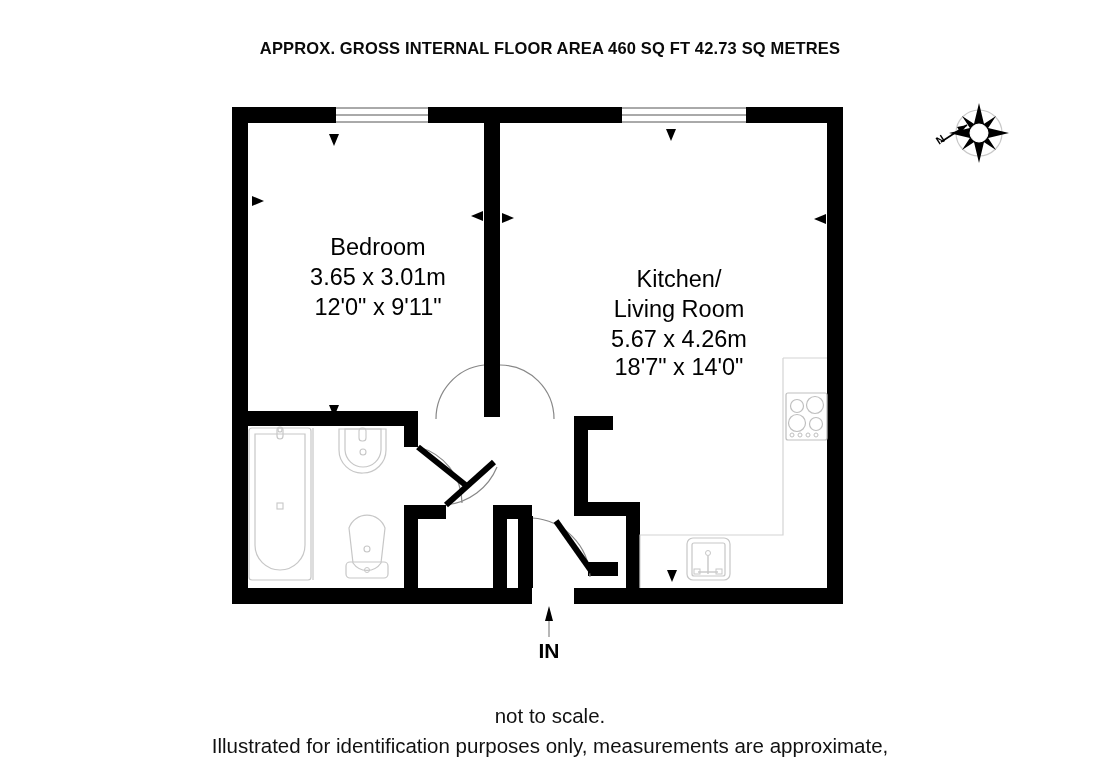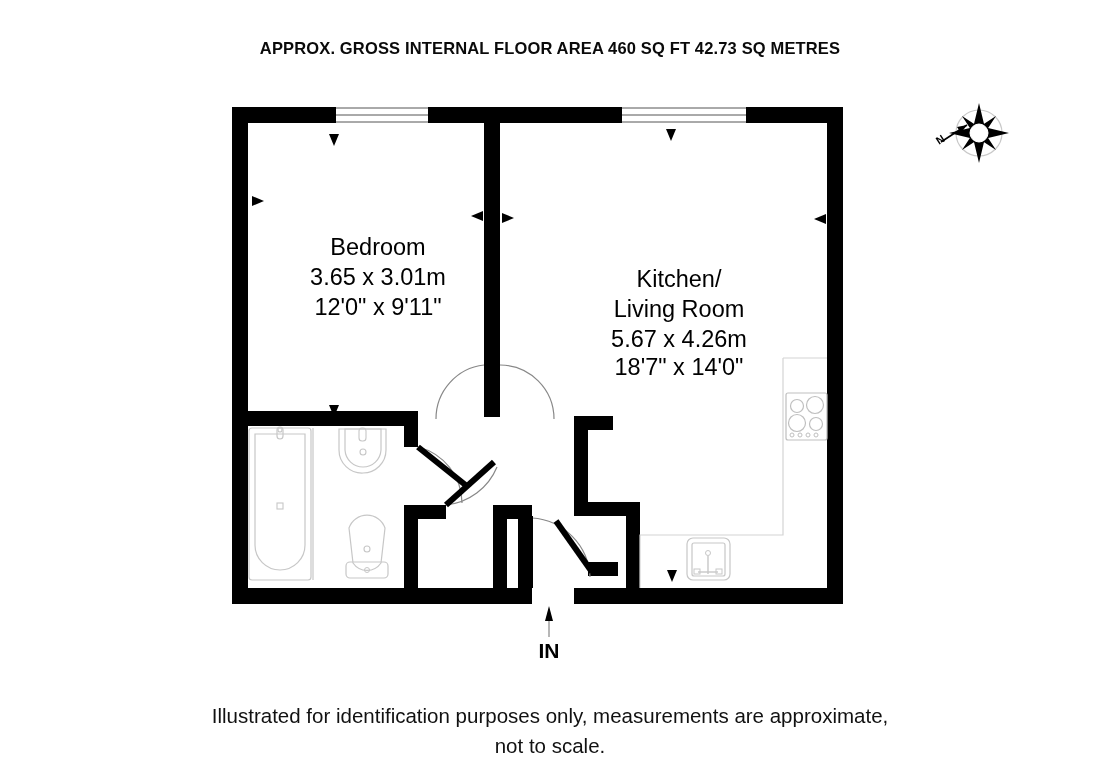--- a/index.html
+++ b/index.html
@@ -248,17 +248,17 @@
 
       <g>
         <line x1="-38" y1="9" x2="-12" y2="-8" stroke="#000" stroke-width="1.6"></line>
         <polygon points="-12,-8 -22,-6 -18,0" fill="#000"></polygon>
         <text class="compass-n" x="-40" y="12" transform="rotate(-33,-40,12)">N</text>
       </g>
     </g>
   </svg>
 
   <div class="footer-note">
+    <span>not to scale.</span>
     <span>Illustrated for identification purposes only, measurements are approximate,</span>
-    <span>not to scale.</span>
   </div>
 
 </div>
 
 </body></html>

